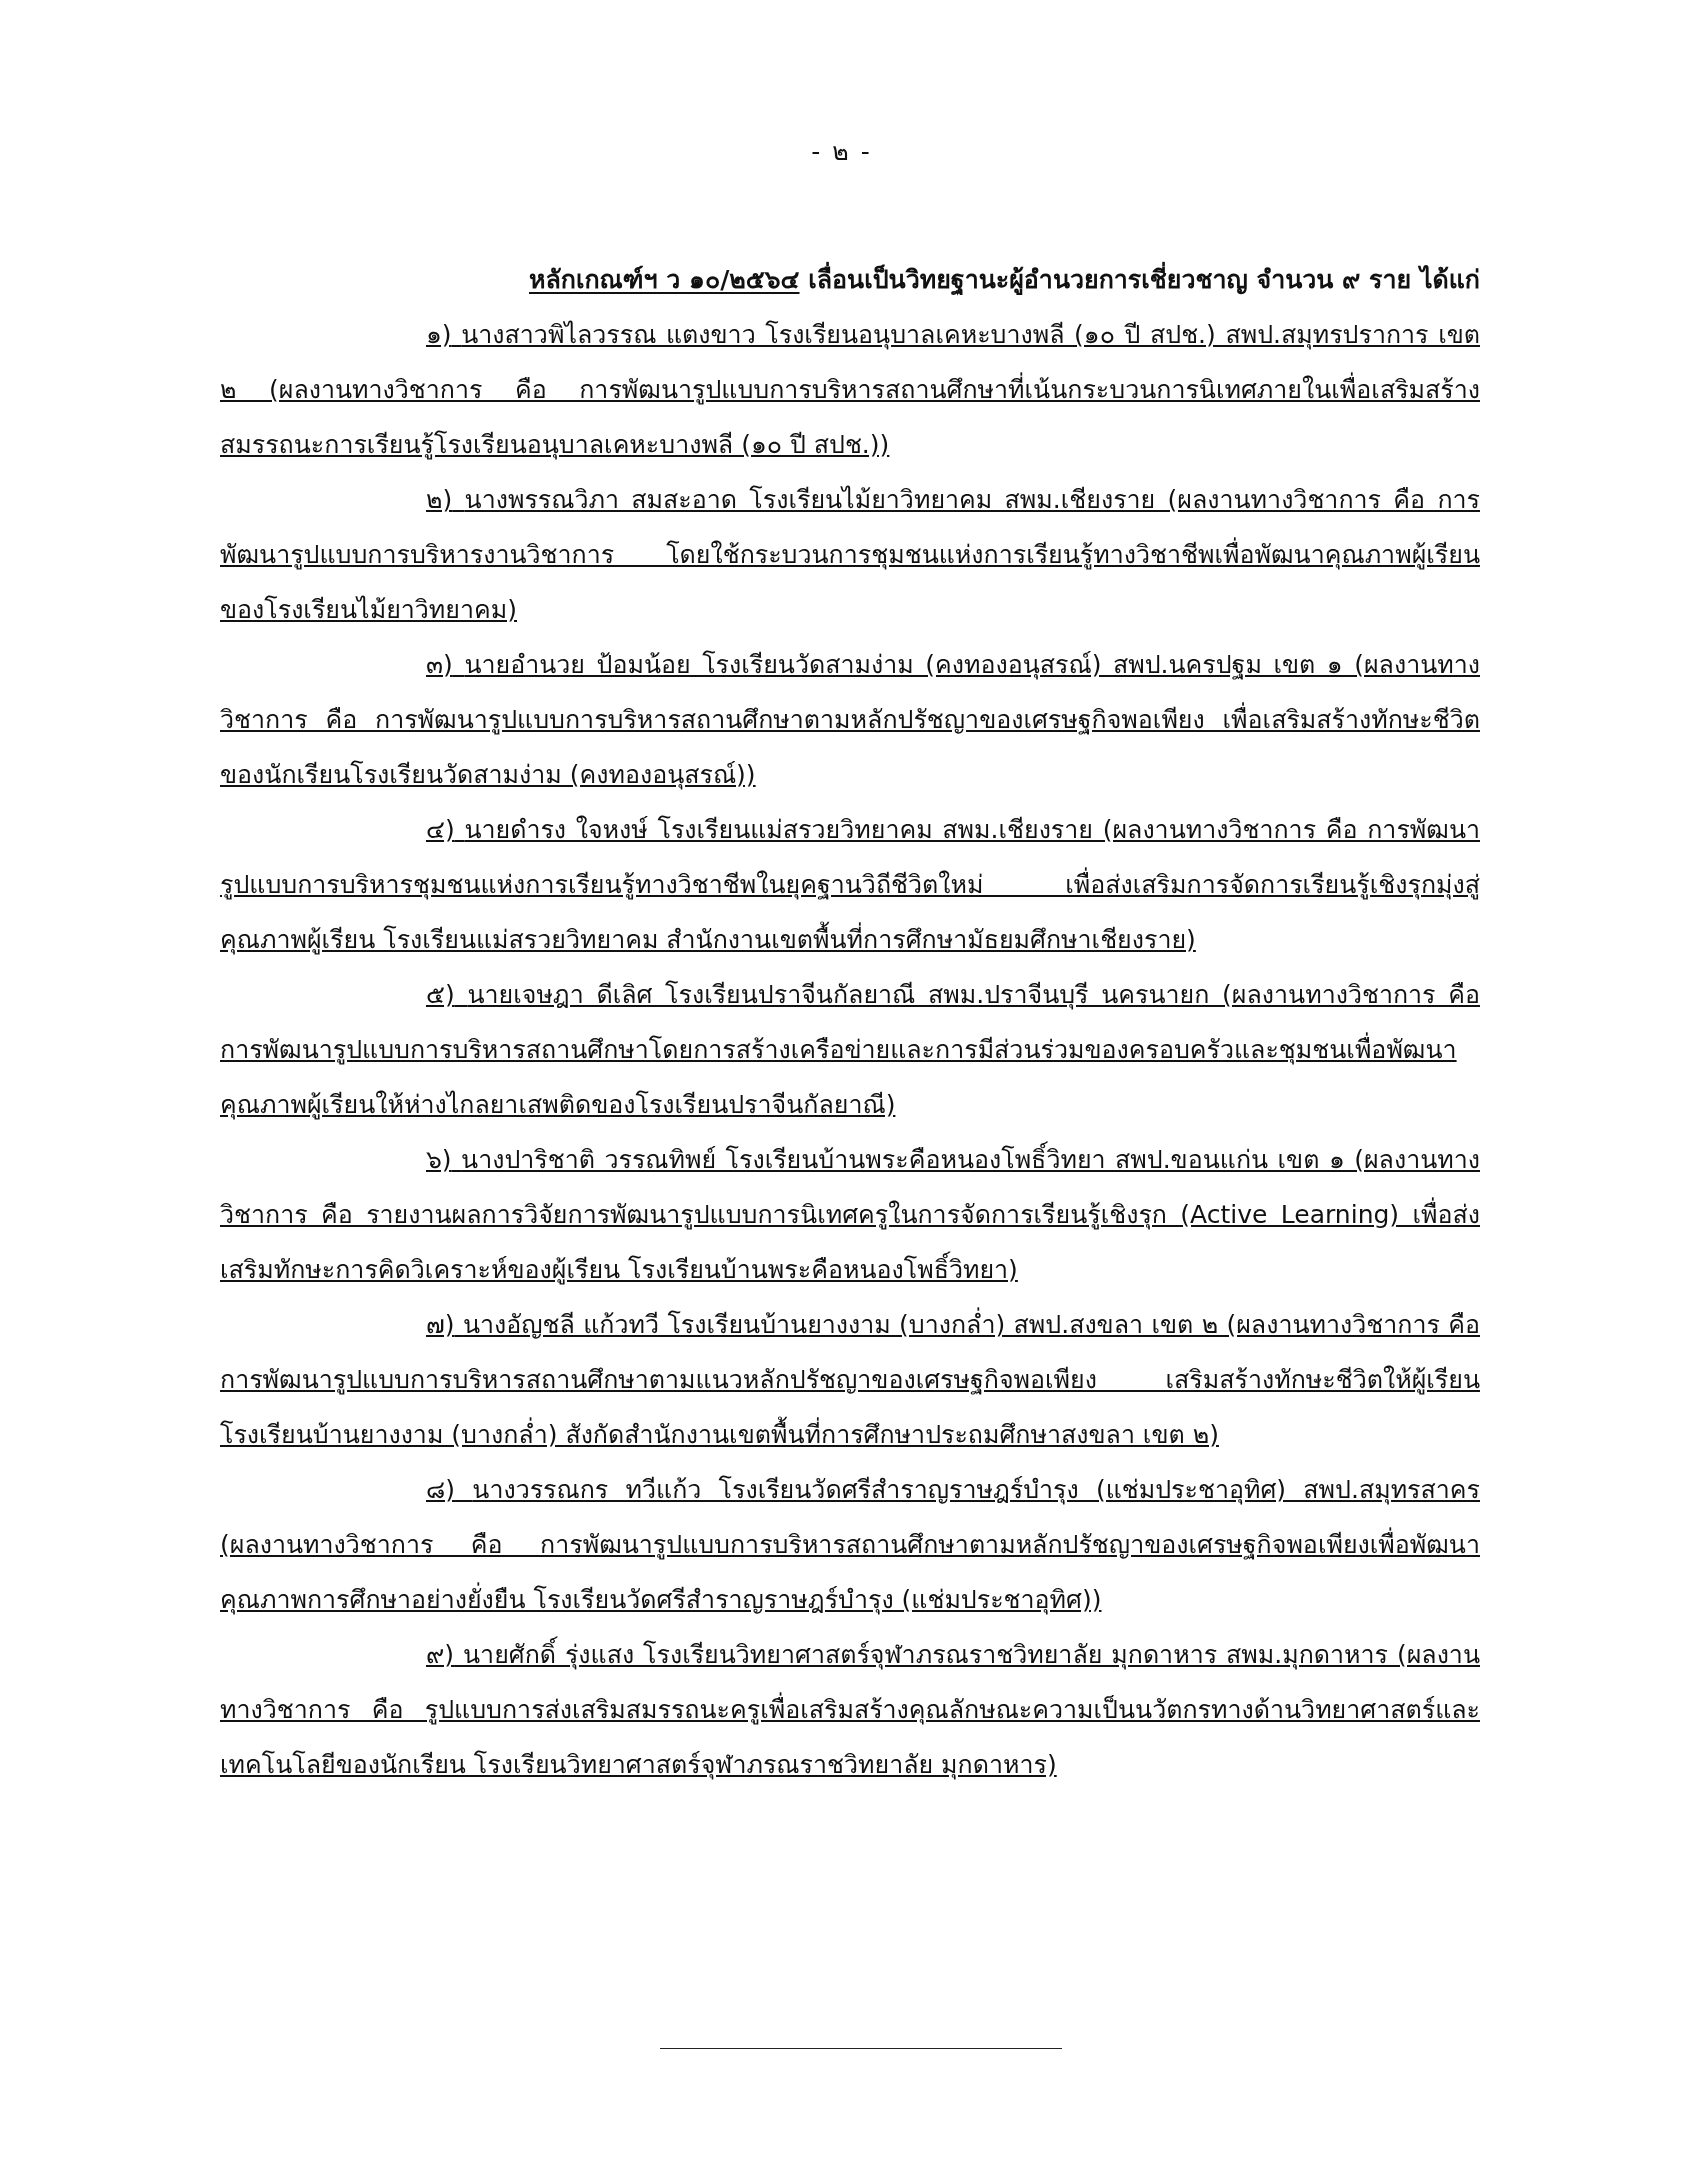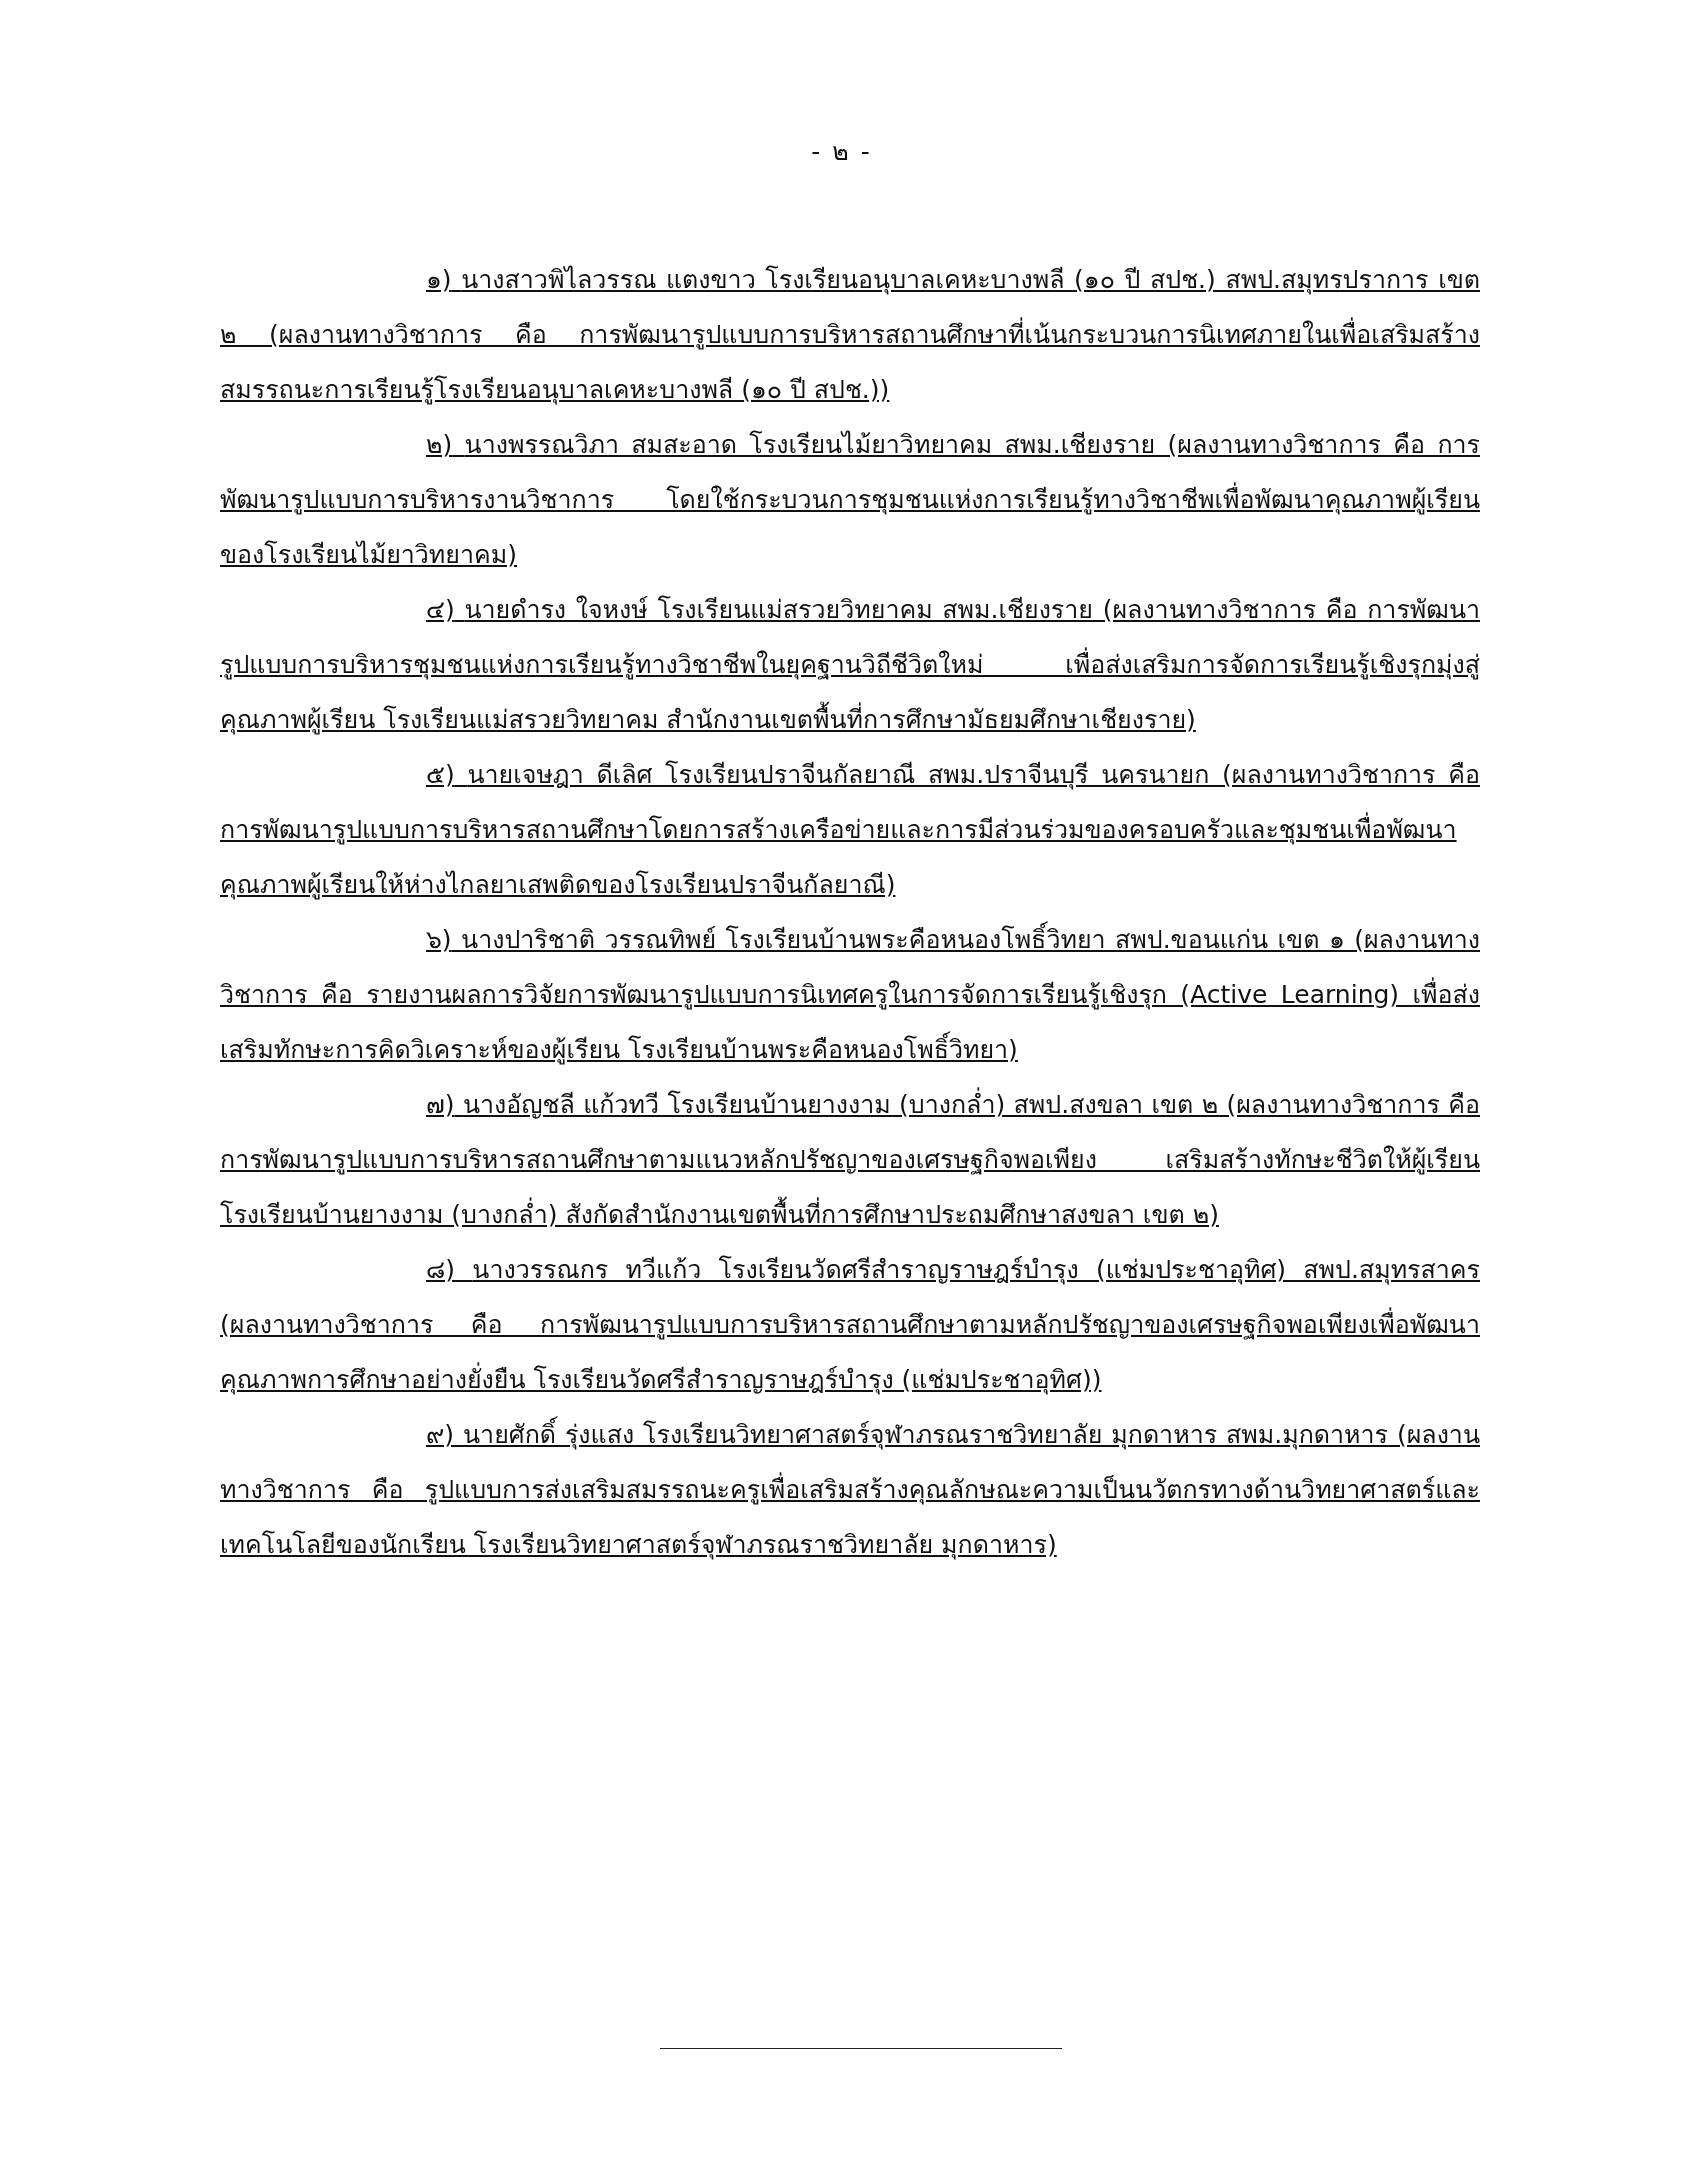--- a/index.html
+++ b/index.html
@@ -57,25 +57,27 @@
     height: 0;
     border-top: 1.5px solid #222;
   }
 </style>
 </head>
 <body>
 
 <div class="page-number">- ๒ -</div>
 
 <div class="content">
+  <p class="heading"><span class="ref">หลักเกณฑ์ฯ ว ๑๐/๒๕๖๔</span> <span>เลื่อนเป็นวิทยฐานะผู้อำนวยการเชี่ยวชาญ จำนวน ๙ ราย ได้แก่</span></p>
 
   <p class="item"><span>๑)</span> <span>นางสาวพิไลวรรณ แตงขาว โรงเรียนอนุบาลเคหะบางพลี (๑๐ ปี สปช.) สพป.สมุทรปราการ เขต ๒ (ผลงานทางวิชาการ คือ การพัฒนารูปแบบการบริหารสถานศึกษาที่เน้นกระบวนการนิเทศภายในเพื่อเสริมสร้างสมรรถนะการเรียนรู้โรงเรียนอนุบาลเคหะบางพลี (๑๐ ปี สปช.))</span></p>
 
   <p class="item"><span>๒)</span> <span>นางพรรณวิภา สมสะอาด โรงเรียนไม้ยาวิทยาคม สพม.เชียงราย (ผลงานทางวิชาการ คือ การพัฒนารูปแบบการบริหารงานวิชาการ โดยใช้กระบวนการชุมชนแห่งการเรียนรู้ทางวิชาชีพเพื่อพัฒนาคุณภาพผู้เรียนของโรงเรียนไม้ยาวิทยาคม)</span></p>
 
+  <p class="item"><span>๓)</span> <span>นายอำนวย ป้อมน้อย โรงเรียนวัดสามง่าม (คงทองอนุสรณ์) สพป.นครปฐม เขต ๑ (ผลงานทางวิชาการ คือ การพัฒนารูปแบบการบริหารสถานศึกษาตามหลักปรัชญาของเศรษฐกิจพอเพียง เพื่อเสริมสร้างทักษะชีวิตของนักเรียนโรงเรียนวัดสามง่าม (คงทองอนุสรณ์))</span></p>
 
   <p class="item"><span>๔)</span> <span>นายดำรง ใจหงษ์ โรงเรียนแม่สรวยวิทยาคม สพม.เชียงราย (ผลงานทางวิชาการ คือ การพัฒนารูปแบบการบริหารชุมชนแห่งการเรียนรู้ทางวิชาชีพในยุคฐานวิถีชีวิตใหม่ เพื่อส่งเสริมการจัดการเรียนรู้เชิงรุกมุ่งสู่คุณภาพผู้เรียน โรงเรียนแม่สรวยวิทยาคม สำนักงานเขตพื้นที่การศึกษามัธยมศึกษาเชียงราย)</span></p>
 
   <p class="item"><span>๕)</span> <span>นายเจษฎา ดีเลิศ โรงเรียนปราจีนกัลยาณี สพม.ปราจีนบุรี นครนายก (ผลงานทางวิชาการ คือ การพัฒนารูปแบบการบริหารสถานศึกษาโดยการสร้างเครือข่ายและการมีส่วนร่วมของครอบครัวและชุมชนเพื่อพัฒนาคุณภาพผู้เรียนให้ห่างไกลยาเสพติดของโรงเรียนปราจีนกัลยาณี)</span></p>
 
   <p class="item"><span>๖)</span> <span>นางปาริชาติ วรรณทิพย์ โรงเรียนบ้านพระคือหนองโพธิ์วิทยา สพป.ขอนแก่น เขต ๑ (ผลงานทางวิชาการ คือ รายงานผลการวิจัยการพัฒนารูปแบบการนิเทศครูในการจัดการเรียนรู้เชิงรุก (Active Learning) เพื่อส่งเสริมทักษะการคิดวิเคราะห์ของผู้เรียน โรงเรียนบ้านพระคือหนองโพธิ์วิทยา)</span></p>
 
   <p class="item"><span>๗)</span> <span>นางอัญชลี แก้วทวี โรงเรียนบ้านยางงาม (บางกล่ำ) สพป.สงขลา เขต ๒ (ผลงานทางวิชาการ คือ การพัฒนารูปแบบการบริหารสถานศึกษาตามแนวหลักปรัชญาของเศรษฐกิจพอเพียง เสริมสร้างทักษะชีวิตให้ผู้เรียน โรงเรียนบ้านยางงาม (บางกล่ำ) สังกัดสำนักงานเขตพื้นที่การศึกษาประถมศึกษาสงขลา เขต ๒)</span></p>
 
   <p class="item"><span>๘)</span> <span>นางวรรณกร ทวีแก้ว โรงเรียนวัดศรีสำราญราษฎร์บำรุง (แช่มประชาอุทิศ) สพป.สมุทรสาคร (ผลงานทางวิชาการ คือ การพัฒนารูปแบบการบริหารสถานศึกษาตามหลักปรัชญาของเศรษฐกิจพอเพียงเพื่อพัฒนาคุณภาพการศึกษาอย่างยั่งยืน โรงเรียนวัดศรีสำราญราษฎร์บำรุง (แช่มประชาอุทิศ))</span></p>

